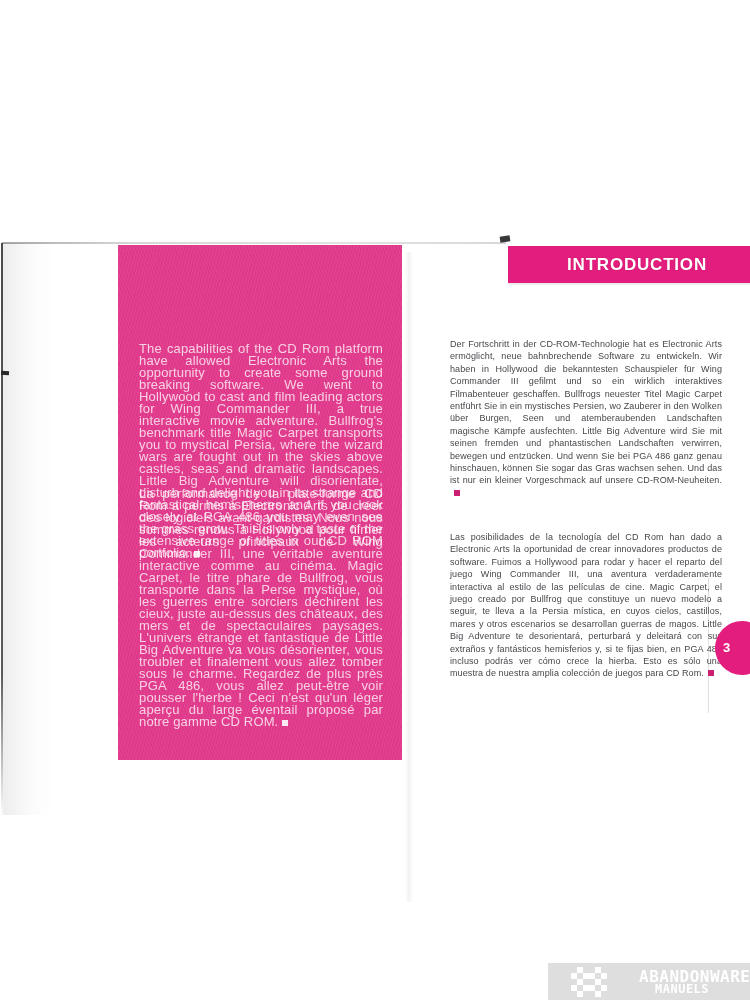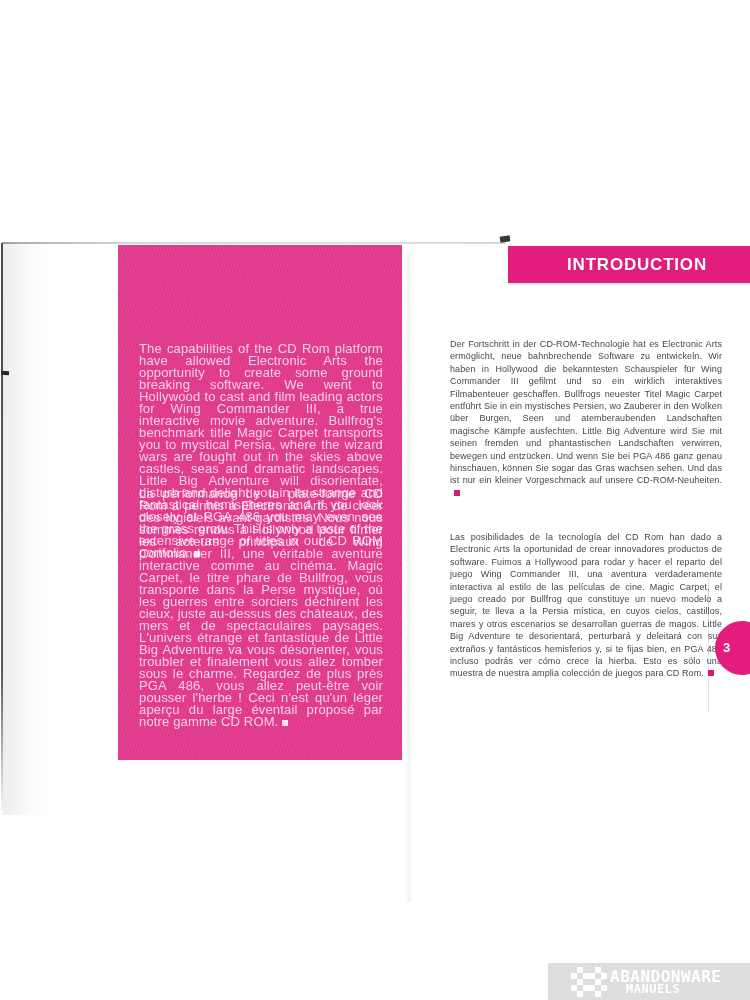--- a/index.html
+++ b/index.html
@@ -84,21 +84,21 @@
     border-radius: 50%; background: #e31d7d;
   }
   .page-circle .num {
     position: absolute; left: 8px; top: 19px;
     color: #ffffff; font-size: 13px; font-weight: bold;
   }
   
   .watermark {
     position: absolute; left: 548px; top: 963px; width: 202px; height: 37px;
     background: #dedede;
-    display: flex; align-items: center;
+    display: flex; align-items: center; gap: 29px;
   }
   .wm-icon { margin-left: 23px; flex: 0 0 auto; }
   .wm-text { margin-left: 3px; color: #ffffff; font-family: "DejaVu Sans Mono", monospace; font-weight: bold; }
   .wm-line1 { font-size: 16px; line-height: 15px; letter-spacing: 0.5px; }
   .wm-line2 { font-size: 12px; line-height: 11px; letter-spacing: 0.5px; margin-left: 16px; }
 </style>
 </head>
 <body>
 
 <div id="canvas">

